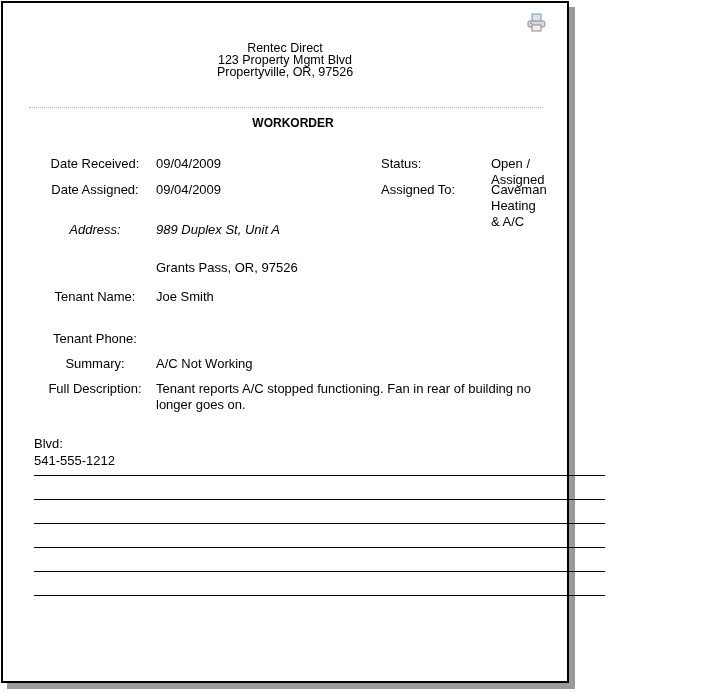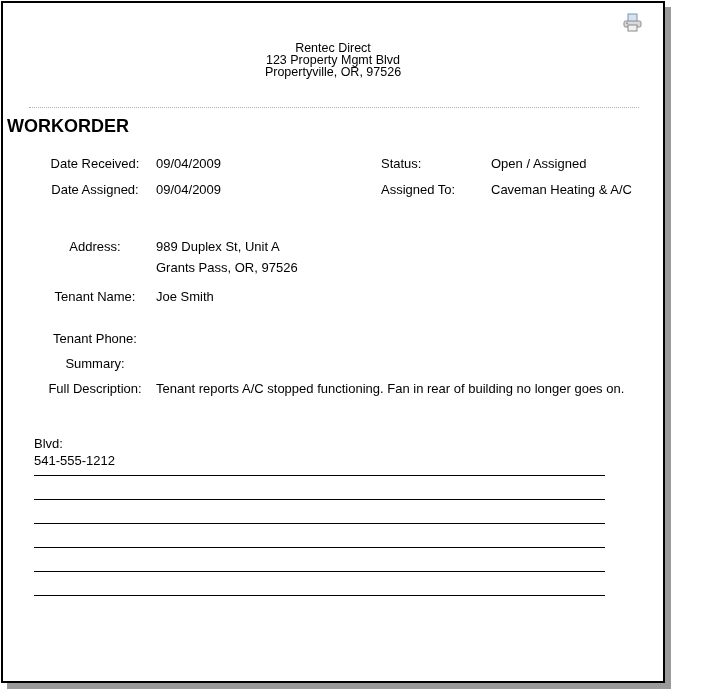--- a/index.html
+++ b/index.html
@@ -1,21 +1,21 @@
 <!DOCTYPE html>
 <html><head>
 <meta charset="utf-8">
 <style>
   * { margin:0; padding:0; box-sizing:border-box; }
   html,body { width:712px; height:693px; background:#ffffff; overflow:hidden; }
   body { font-family:"Liberation Sans", sans-serif; color:#000; font-size:13px; }
 
   .page {
     position:absolute; left:1px; top:1px;
-    width:664px; height:682px;
+    width:568px; height:682px;
     background:#ffffff;
     border:2px solid #000;
     box-shadow:6px 6px 0 #9a9a9a;
   }
 
   .print-btn {
     position:absolute; top:11px; right:20px;
     width:22px; height:20px; cursor:pointer;
     display:flex; align-items:center; justify-content:center;
   }
@@ -24,34 +24,34 @@
     position:absolute; top:39px; left:0; right:0;
     text-align:center; line-height:12px; font-size:12.5px;
   }
 
   .dotted-divider {
     position:absolute; top:104px; left:26px; right:24px;
     border-top:1px dotted #b2b2b2; height:0;
   }
 
   .doc-title {
-    position:absolute; top:113px; left:4px; right:0;
-    font-weight:bold; font-size:18px;
+    position:absolute; top:113px; left:16px; right:0;
+    text-align:center; font-weight:bold; font-size:12px;
   }
 
   .row { position:absolute; left:31px; right:31px; display:flex; line-height:16px; }
   .lbl  { width:122px; flex:0 0 122px;text-align:center; }
   .val1 { width:225px; flex:0 0 225px; }
   .lbl2 { width:110px; flex:0 0 110px; }
   .val2 { flex:1; }
   .valwide { flex:1; }
 
   .r-dates1   { top:153px; }
   .r-dates2   { top:179px; }
-  .r-addr1    { top:236px; }
+  .r-addr1    { top:219px;font-style:italic; }
   .r-addr2    { top:249px;margin-top:8px; }
   .r-tname    { top:286px; }
   .r-tphone   { top:328px;flex-direction:column; }
   .r-summary  { top:353px; }
   .r-fulldesc { top:378px; }
   .r-notes    { top:433px; }
 
   .note-line {
     position:absolute; left:31px; width:571px; height:0;
     border-top:1px solid #000;
@@ -114,20 +114,21 @@
     <div class="valwide">Joe Smith</div>
   </div>
 
   <div class="row r-tphone">
     <div class="lbl">Tenant Phone:</div>
     <div class="valwide">541-555-1212</div>
   </div>
 
   <div class="row r-summary">
     <div class="lbl">Summary:</div>
+    <div class="valwide">A/C Not Working</div>
   </div>
 
   <div class="row r-fulldesc">
     <div class="lbl">Full Description:</div>
     <div class="valwide">Tenant reports A/C stopped functioning. Fan in rear of building no longer goes on.</div>
   </div>
 
   <div class="row r-notes">
     <div>Blvd:</div>
   </div>

